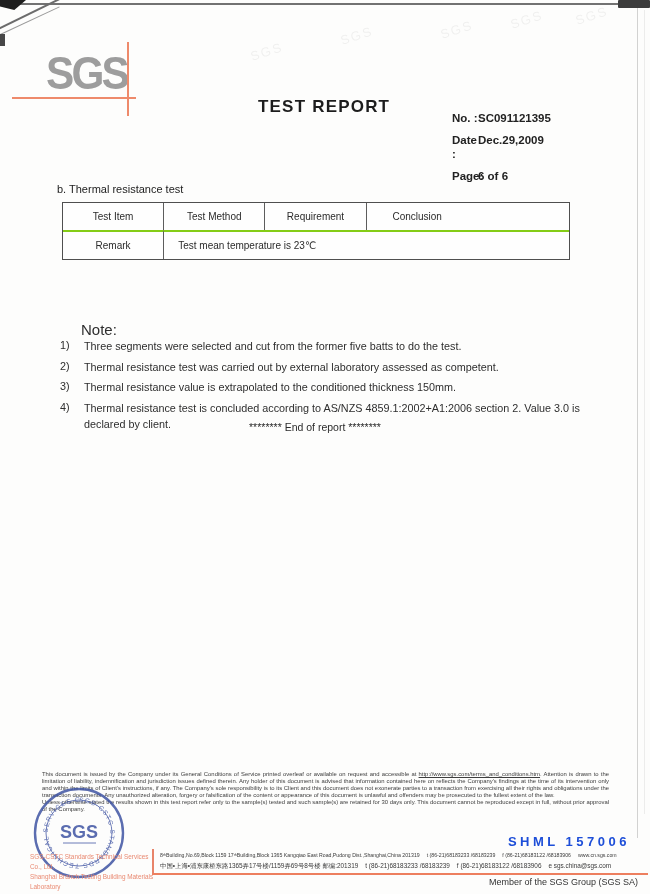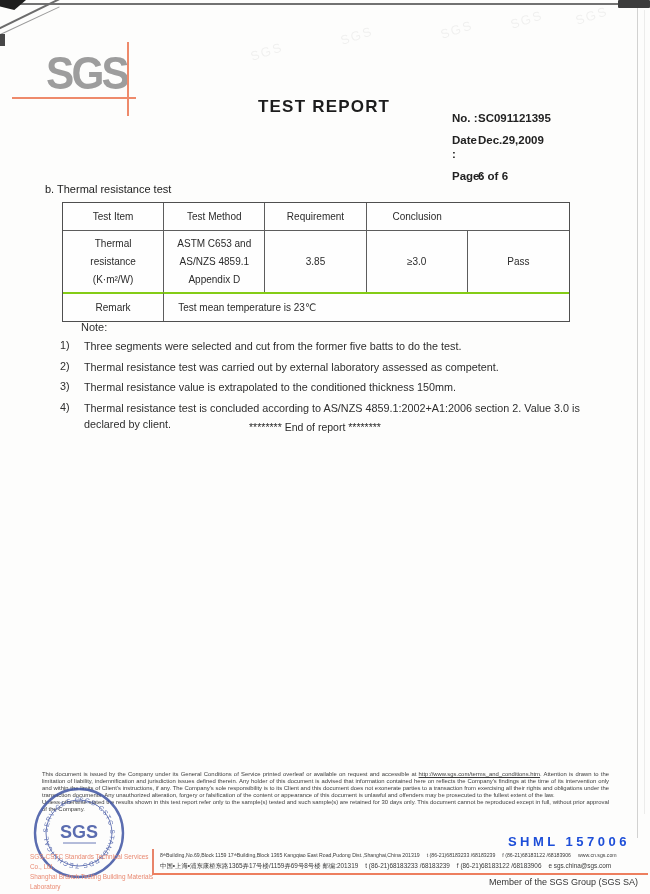--- a/index.html
+++ b/index.html
@@ -30,34 +30,34 @@
     letter-spacing:-3px;transform:scaleX(.92);transform-origin:left top;line-height:1;}
   .logo-hline{left:12px;top:97px;width:124px;height:2px;background:#ee8a6b;}
   .logo-vline{left:127px;top:42px;width:2px;height:74px;background:#ee8a6b;}
   .report-title{left:258px;top:97px;font-size:17px;font-weight:bold;letter-spacing:1.2px;color:#1d1d1d;}
   .meta{left:452px;top:111px;font-size:11.5px;font-weight:bold;color:#222;}
   .meta-row{display:flex;margin-bottom:8px;line-height:14px;}
   .meta-label{width:26px;}
   .meta-value{white-space:nowrap;}
 
   
-  .section-label{left:45px;top:183px;font-size:11px;color:#222;}
+  .section-label{left:57px;top:183px;font-size:11px;color:#222;}
   .rtable{left:62px;top:202px;width:506px;border:1.5px solid #4f4f4f;background:rgba(255,255,255,.6);}
   .trow{display:grid;grid-template-columns:repeat(5,1fr);}
   .trow-remark{display:grid;grid-template-columns:101.2px 1fr;}
   .tcell{border-right:1px solid #5d5d5d;display:flex;flex-direction:column;
     align-items:center;justify-content:center;text-align:center;font-size:10px;color:#2b2b2b;}
   .tcell:last-child{border-right:none;}
   .thead .tcell{height:27px;}
   .tmain .tcell{height:61px;border-top:1px solid #5d5d5d;line-height:18px;}
   .tremark .tcell{height:27px;border-top:2px solid #84cc16;}
   .remark-text{align-items:flex-start;padding-left:14px;}
 
   
-  .note-label{left:57px;top:321px;font-size:11px;padding-left:24px;}
+  .note-label{left:57px;top:321px;font-size:15px;padding-left:24px;}
   .notes{left:60px;top:338px;width:548px;font-size:10.8px;}
   .note-item{display:flex;margin-bottom:4.5px;line-height:14px;}
   .note-num{width:17px;flex:none;}
   .note-text{margin-left:7px;line-height:16px;}
   .end-report{left:62px;top:421px;width:506px;text-align:center;font-size:10.5px;color:#2b2b2b;}
 
   
   .disclaimer{left:42px;top:771px;width:567px;font-size:5.9px;line-height:7px;
     text-align:justify;color:#3d3d3d;}
   .disclaimer .link{text-decoration:underline;}
@@ -115,35 +115,20 @@
 </div>
 
 <div class="abs section-label">b. Thermal resistance test</div>
 
 <div class="abs rtable">
   <div class="trow thead">
     <div class="tcell">Test Item</div>
     <div class="tcell">Test Method</div>
     <div class="tcell">Requirement</div>
     <div class="tcell">Conclusion</div>
-  </div>
-  <div class="trow tmain">
-    <div class="tcell">
-      <span>Thermal</span>
-      <span>resistance</span>
-      <span>(K·m²/W)</span>
-    </div>
-    <div class="tcell">
-      <span>ASTM C653 and</span>
-      <span>AS/NZS 4859.1</span>
-      <span>Appendix D</span>
-    </div>
-    <div class="tcell">3.85</div>
-    <div class="tcell">≥3.0</div>
-    <div class="tcell">Pass</div>
   </div>
   <div class="trow-remark tremark">
     <div class="tcell">Remark</div>
     <div class="tcell remark-text">Test mean temperature is 23℃</div>
   </div>
 </div>
 
 <div class="abs note-label">Note:</div>
 <div class="abs notes">
   <div class="note-item">

